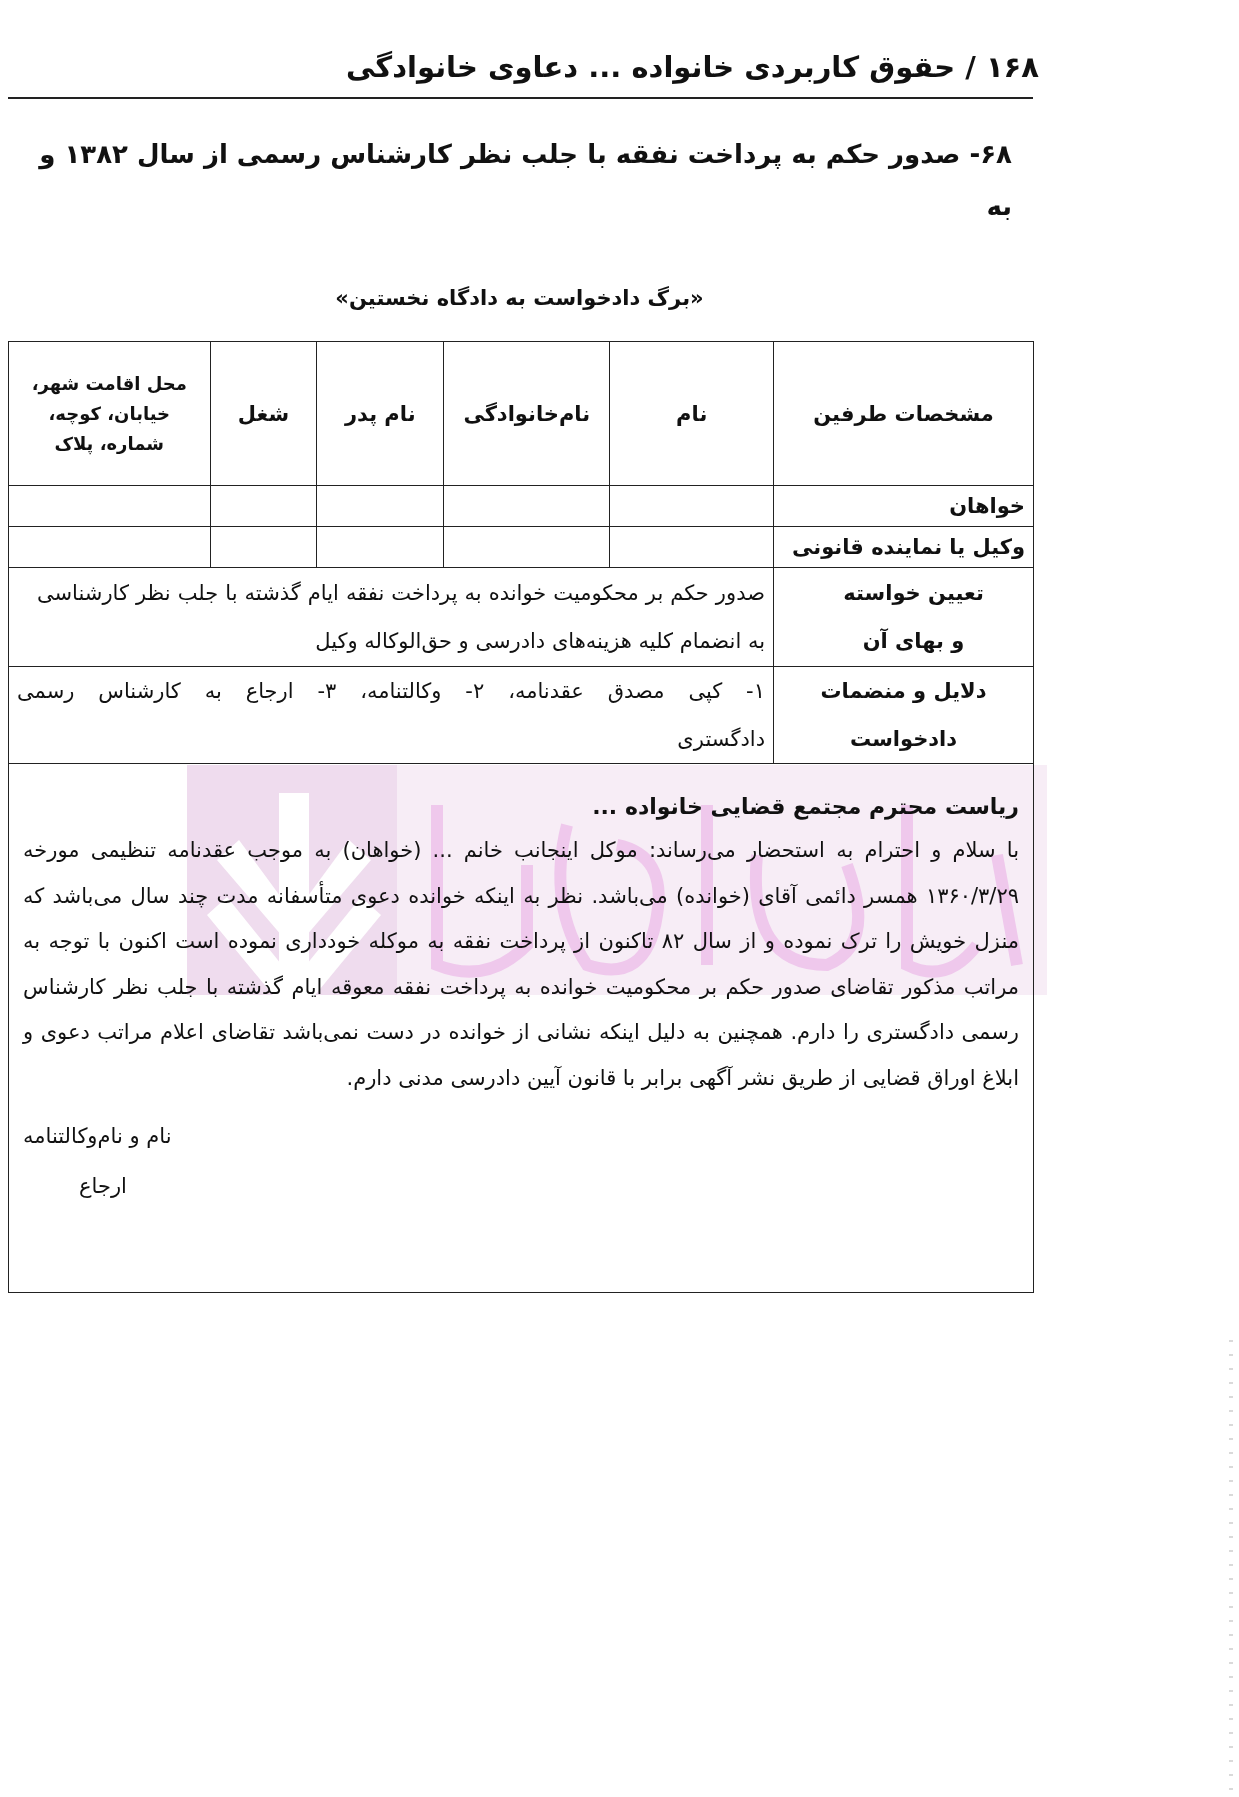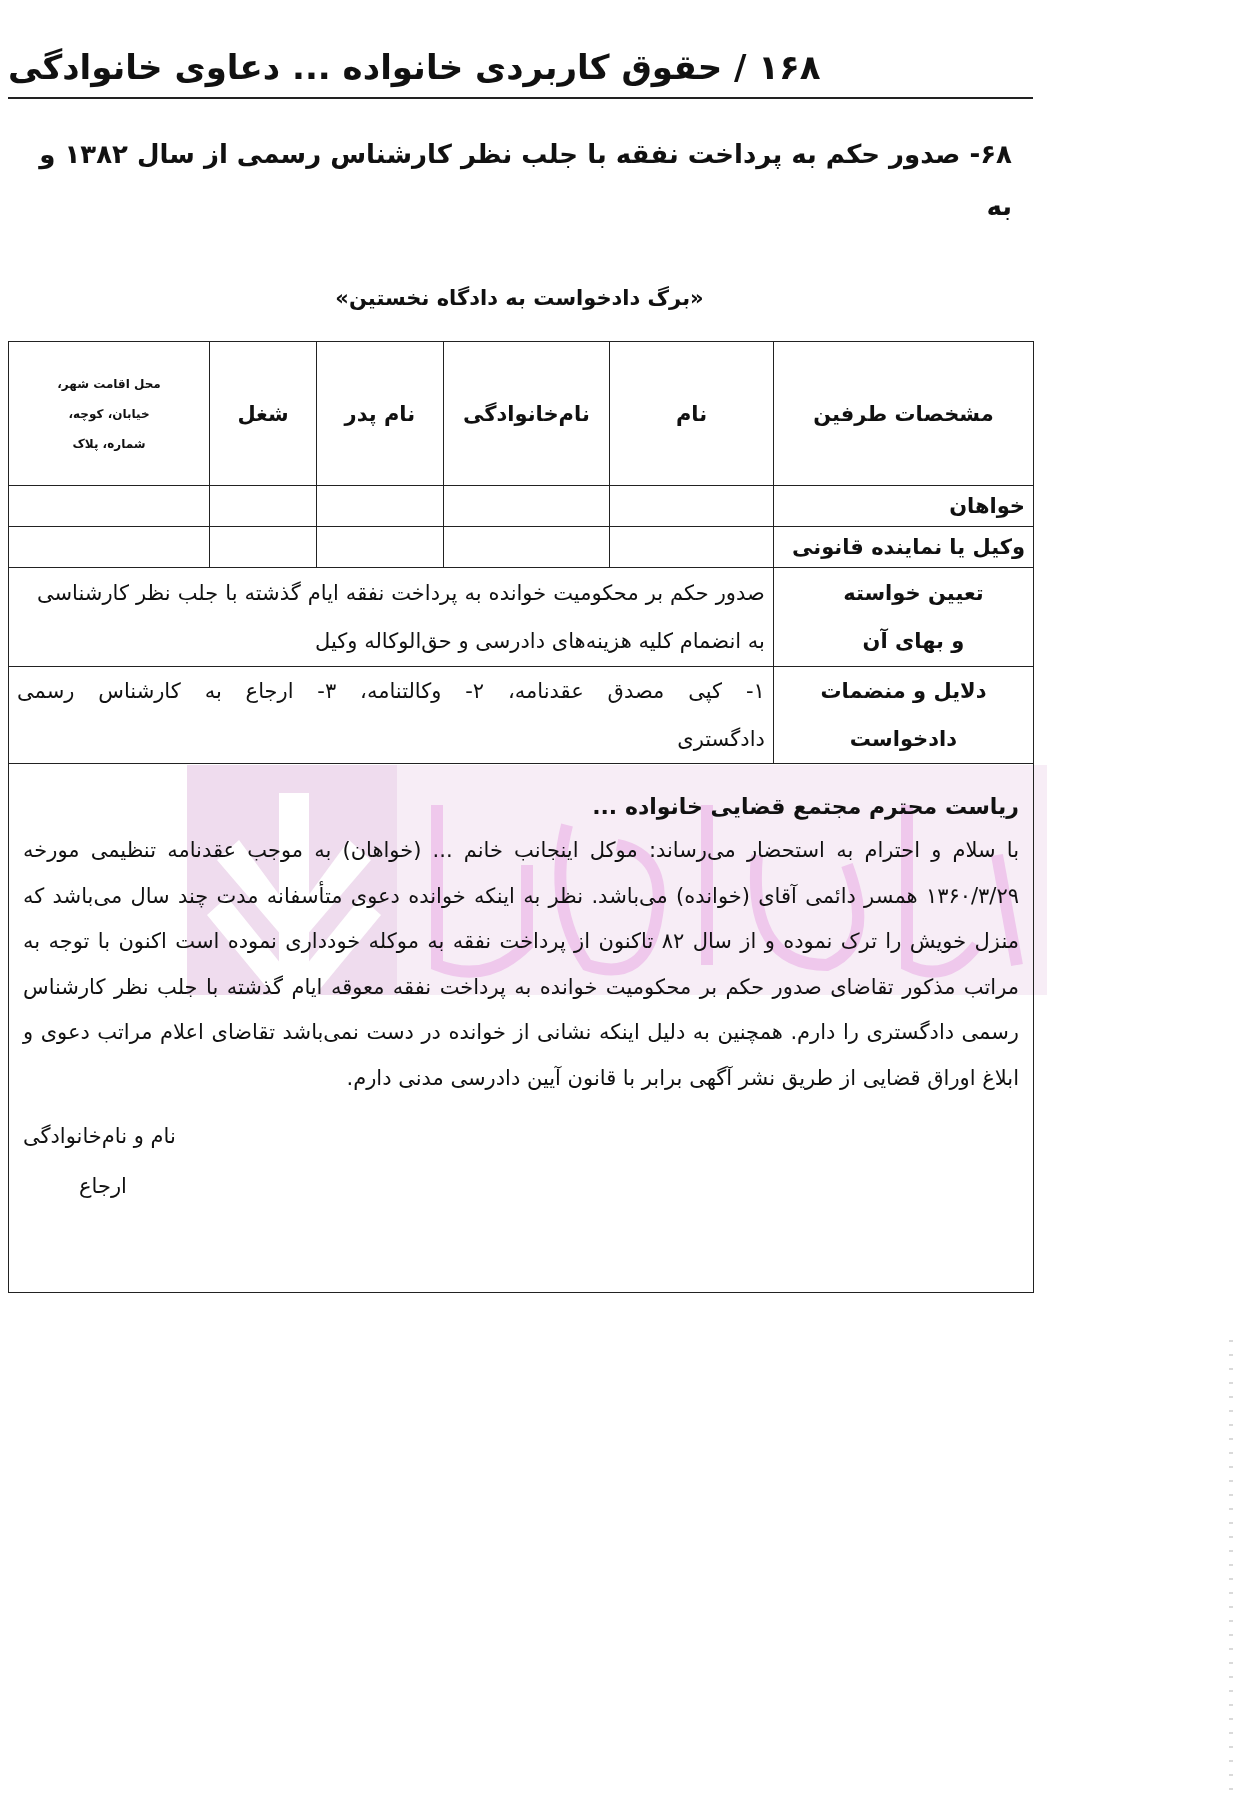--- a/index.html
+++ b/index.html
@@ -2,23 +2,23 @@
 <html><head>
   <meta charset="utf-8">
   <style>
     html, body { margin: 0; padding: 0; background: #ffffff; }
     body {
       width: 1239px; height: 1797px; position: relative; overflow: hidden;
       font-family: "DejaVu Sans", sans-serif; color: #111;
     }
     
     .running-header {
-      position: absolute; left: 8px; top: 50px; width: 1025px;
-      text-align: left; direction: rtl;
-      font-weight: bold; font-size: 34px; line-height: 34px;
+      position: absolute; left: 14px; top: 50px; width: 1025px;
+      text-align: right; direction: rtl;
+      font-weight: bold; font-size: 29px; line-height: 34px;
     }
     .header-rule {
       position: absolute; left: 8px; top: 97px; width: 1025px; height: 2px;
       background: #222;
     }
     .section-title {
       position: absolute; left: 20px; top: 128px; width: 992px;
       direction: rtl; text-align: right;
       font-weight: bold; font-size: 26px; line-height: 52px;
     }
@@ -37,21 +37,21 @@
     .form-table {
       position: absolute; left: 8px; top: 341px; width: 1026px;
       border-collapse: collapse; direction: rtl; z-index: 1;
       font-size: 20px;
     }
     .form-table td, .form-table th {
       border: 1.5px solid #222; padding: 0 8px;
     }
     .form-table th { font-weight: bold; font-size: 21px; }
     .hdr-row th { height: 143px; text-align: center; }
-    .hdr-row th.addr { font-size: 12px; line-height: 30px; }
+    .hdr-row th.addr { font-size: 18px; line-height: 30px; }
     .party-row td { height: 40px; }
     .party-row td.label { font-weight: bold; font-size: 21px; text-align: right; }
     .subject-row td { height: 98px; padding-left: 28px; }
     .subject-row td.label, .evidence-row td.label {
       font-weight: bold; font-size: 21px; text-align: center; line-height: 48px;
     }
     .subject-row td.val, .evidence-row td.val {
       text-align: justify; text-align-last: right; line-height: 48px; font-size: 21px;
     }
     .evidence-row td { height: 96px; }
@@ -156,21 +156,21 @@
     <td class="val" colspan="5">
       <span class="l1">۱- کپی مصدق عقدنامه، ۲- وکالتنامه، ۳- ارجاع به کارشناس رسمی</span>
       <span class="l2">دادگستری</span>
     </td>
   </tr>
   <tr class="petition-row">
     <td colspan="6">
       <div class="petition-heading">ریاست محترم مجتمع قضایی خانواده ...</div>
       <div class="petition-body">با سلام و احترام به استحضار می‌رساند: موکل اینجانب خانم ... (خواهان) به موجب عقدنامه تنظیمی مورخه ۱۳۶۰/۳/۲۹ همسر دائمی آقای (خوانده) می‌باشد. نظر به اینکه خوانده دعوی متأسفانه مدت چند سال می‌باشد که منزل خویش را ترک نموده و از سال ۸۲ تاکنون از پرداخت نفقه به موکله خودداری نموده است اکنون با توجه به مراتب مذکور تقاضای صدور حکم بر محکومیت خوانده به پرداخت نفقه معوقه ایام گذشته با جلب نظر کارشناس رسمی دادگستری را دارم. همچنین به دلیل اینکه نشانی از خوانده در دست نمی‌باشد تقاضای اعلام مراتب دعوی و ابلاغ اوراق قضایی از طریق نشر آگهی برابر با قانون آیین دادرسی مدنی دارم.</div>
       <div class="signature-block">
-        <span class="sig-line">نام و نام‌خانوادگی</span>
+        <span class="sig-line">نام و نام‌وکالتنامه</span>
         <span class="sig-line sig-sign">ارجاع</span>
       </div>
     </td>
   </tr>
 </tbody>
   </table>
 
 <div class="scan-edge"></div>
 
 </body></html>

